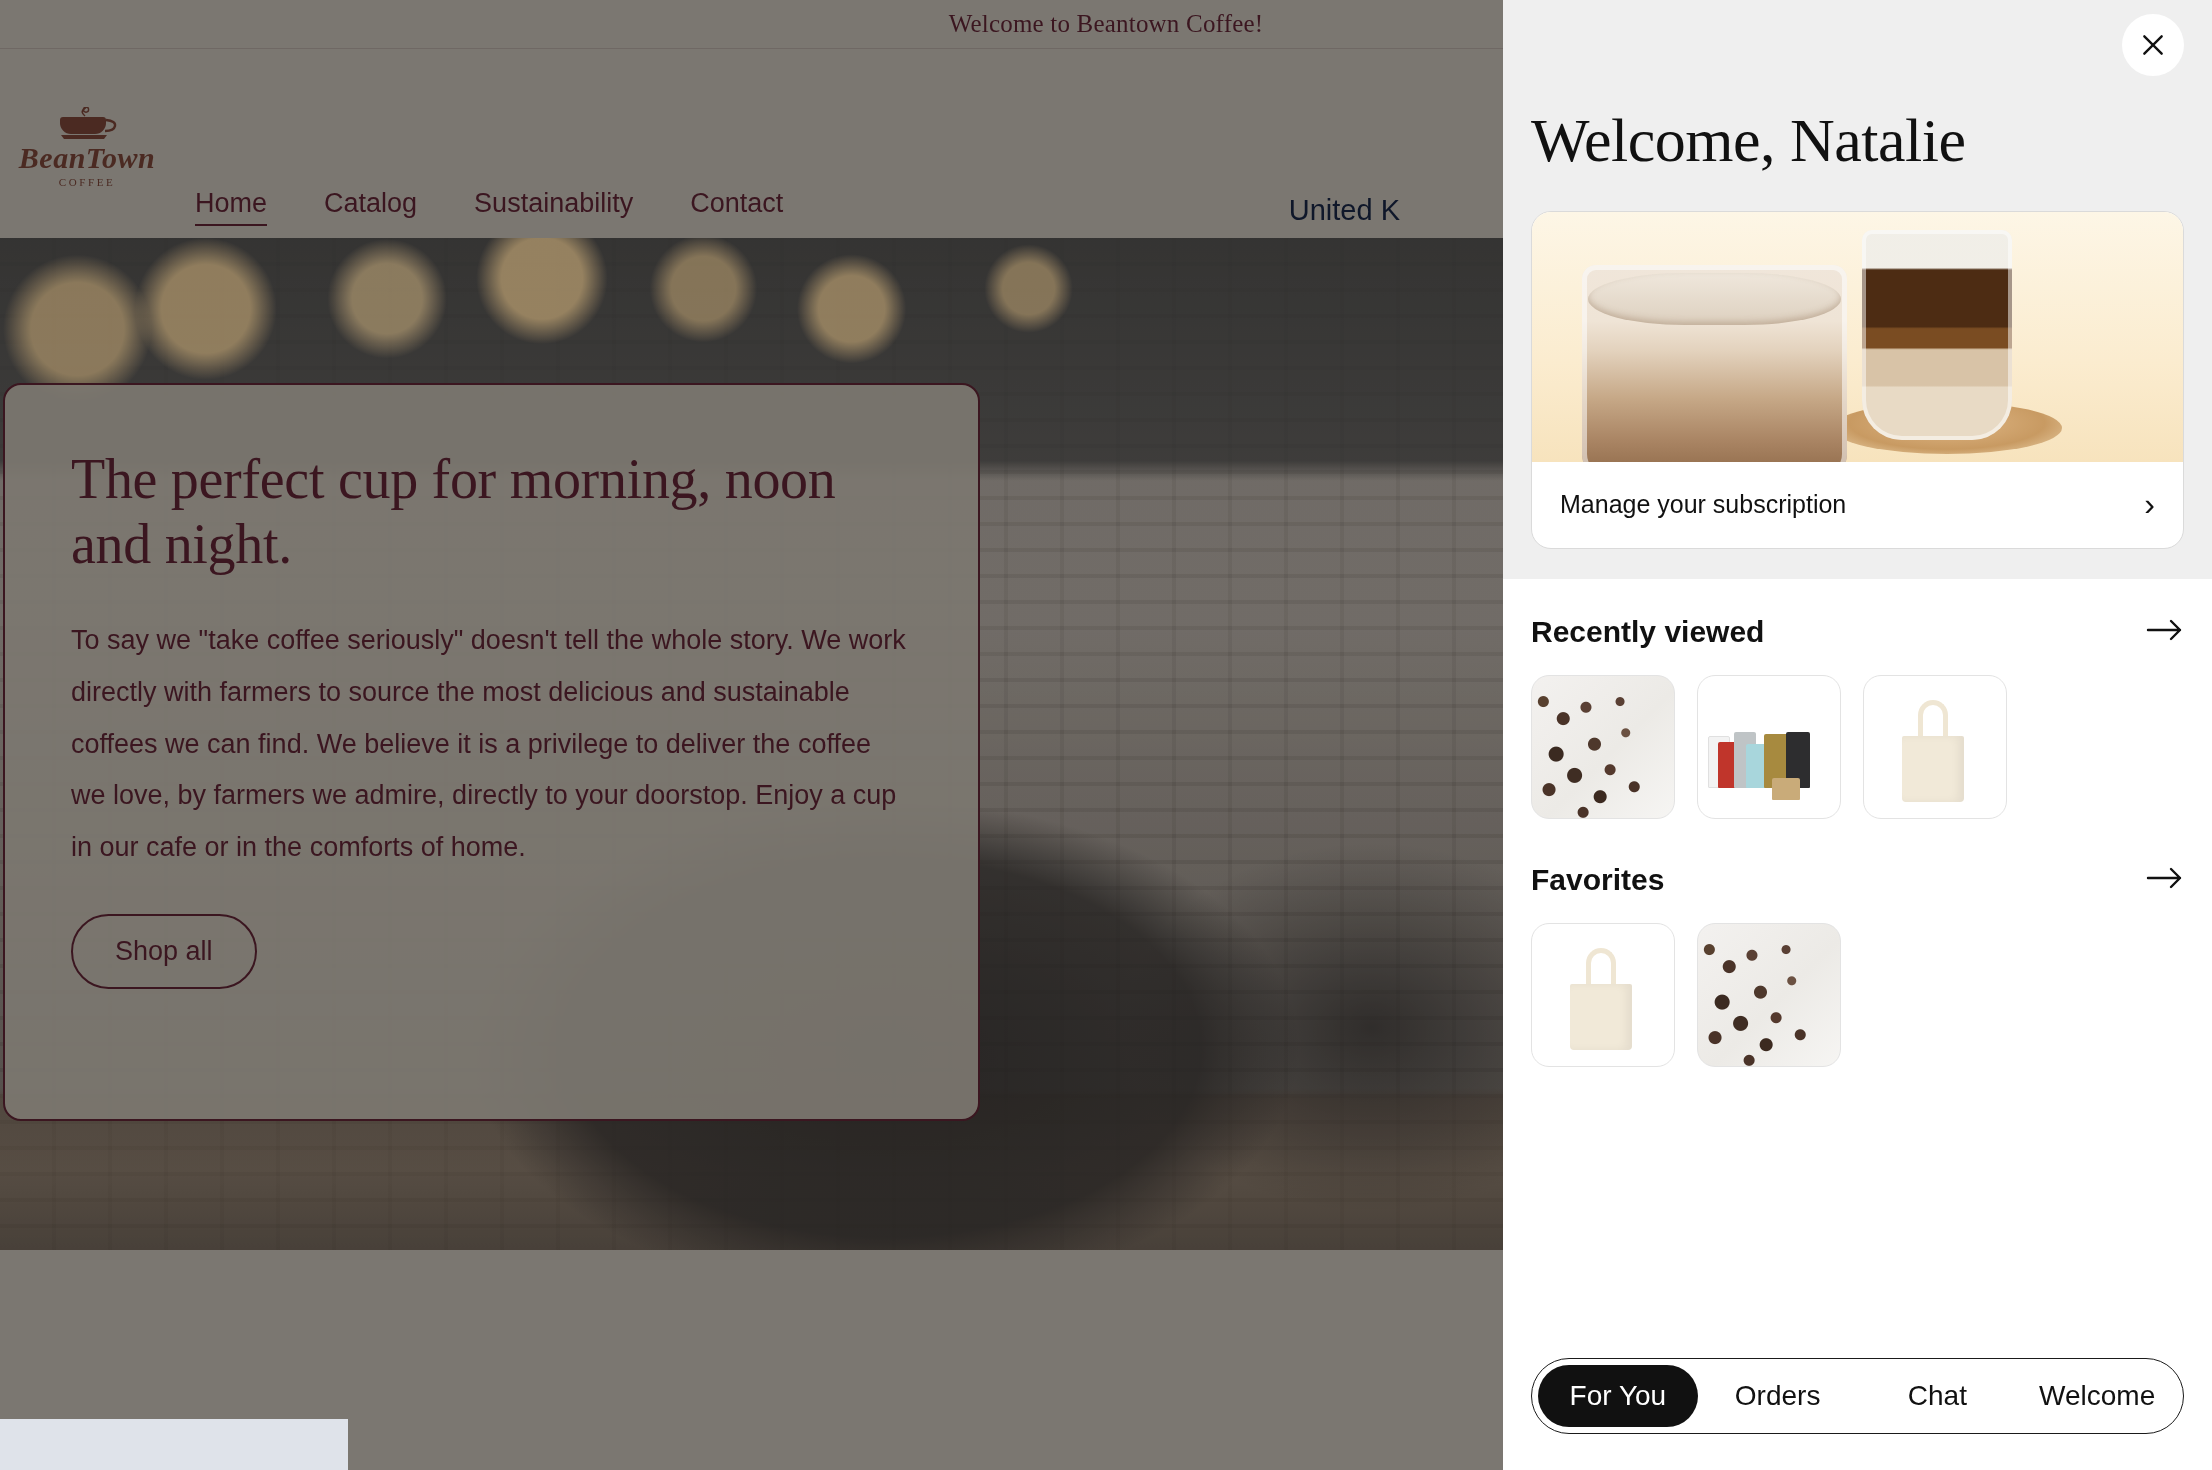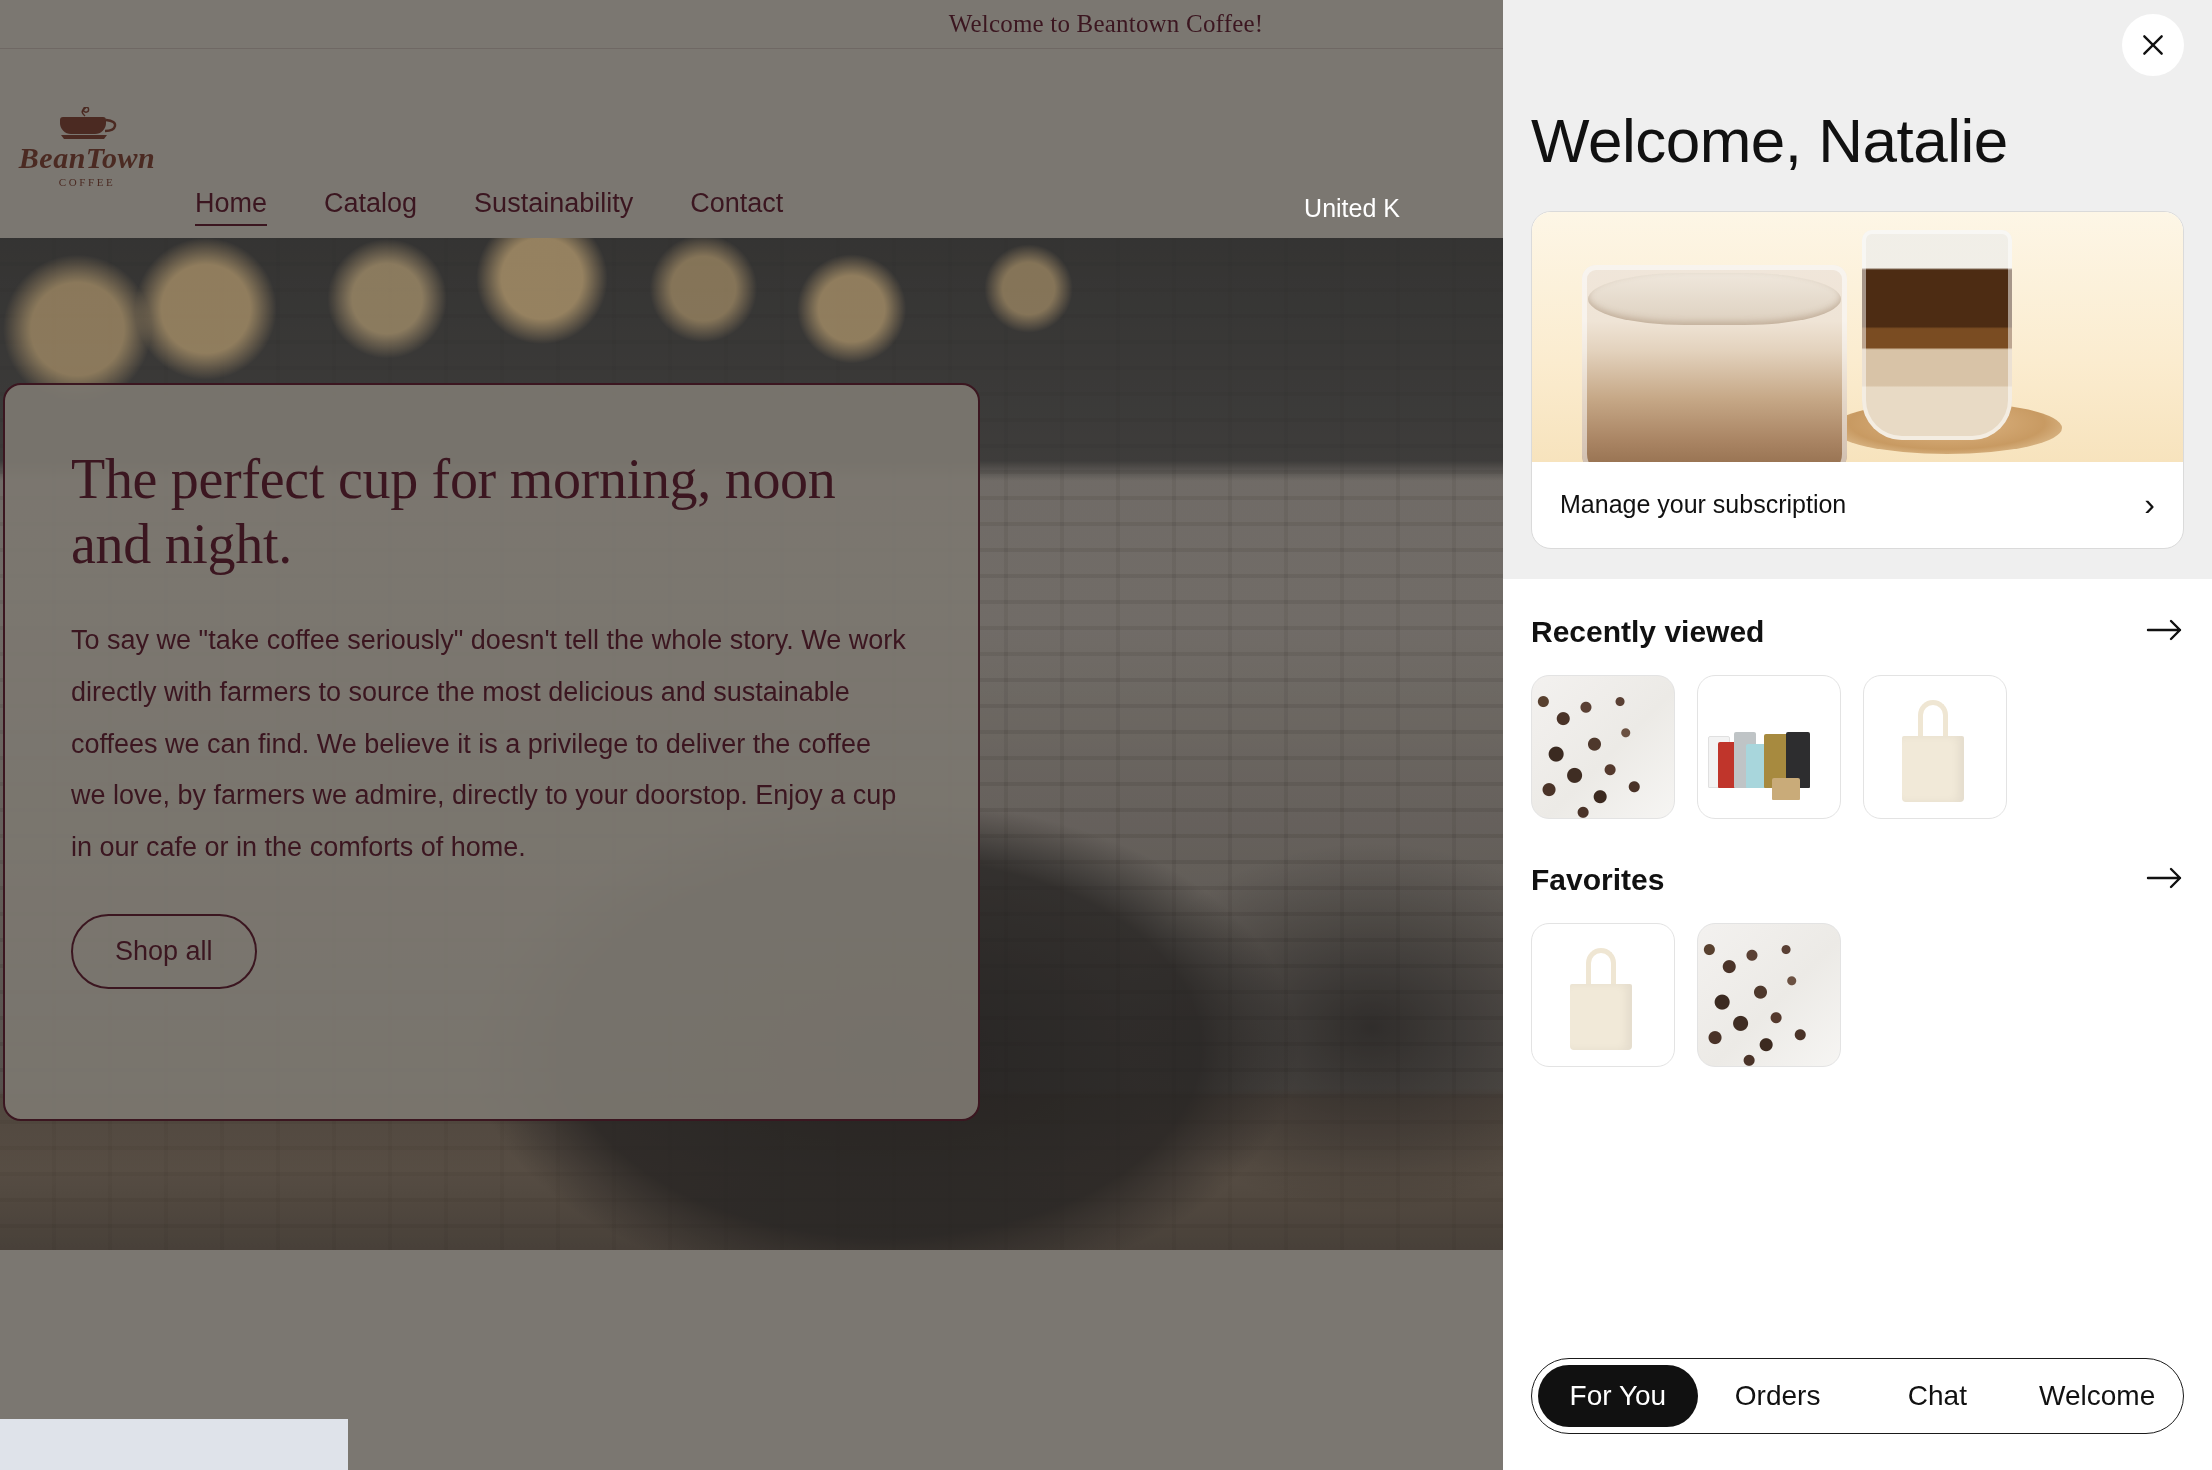--- a/index.html
+++ b/index.html
@@ -53,21 +53,21 @@
   .nav { position:absolute; left:195px; top:130px; display:flex; align-items:baseline; gap:12px; }
   .nav a {
     color:#3b1620; text-decoration:none;
     font-size:27px; margin-right:45px; padding-bottom:5px;
     white-space:nowrap;
   }
   .nav a.active { border-bottom:2px solid #3b1620; }
 
   .locale {
     position:absolute; right:812px; top:136px;
-    color:#ffffff; font-size:25px; white-space:nowrap;
+    color:#0f172a; font-size:29px; white-space:nowrap;
   }
 
   
   .hero-photo {
     position:absolute; left:0; top:238px; width:2212px; height:1012px;
     overflow:hidden;
   }
   .hero-photo .photo-bg {
     position:absolute; inset:0;
     background:
@@ -143,21 +143,21 @@
   }
   .panel-close {
     position:absolute; right:28px; top:14px;
     width:62px; height:62px; border-radius:50%;
     background:#fff; border:none; cursor:pointer;
     display:flex; align-items:center; justify-content:center;
   }
   .panel-close svg { width:26px; height:26px; }
 
   .panel-title {
-    font-family:Liberation Sans, sans-serif;
+    font-family:Liberation Serif, serif;
     font-size:62px; font-weight:400; color:#111;
     padding:105px 0 0 28px;
     letter-spacing:-.5px;
   }
 
   
   .sub-card {
     margin:35px 28px 0 28px;
     background:#fff;
     border:1px solid #dadada;

